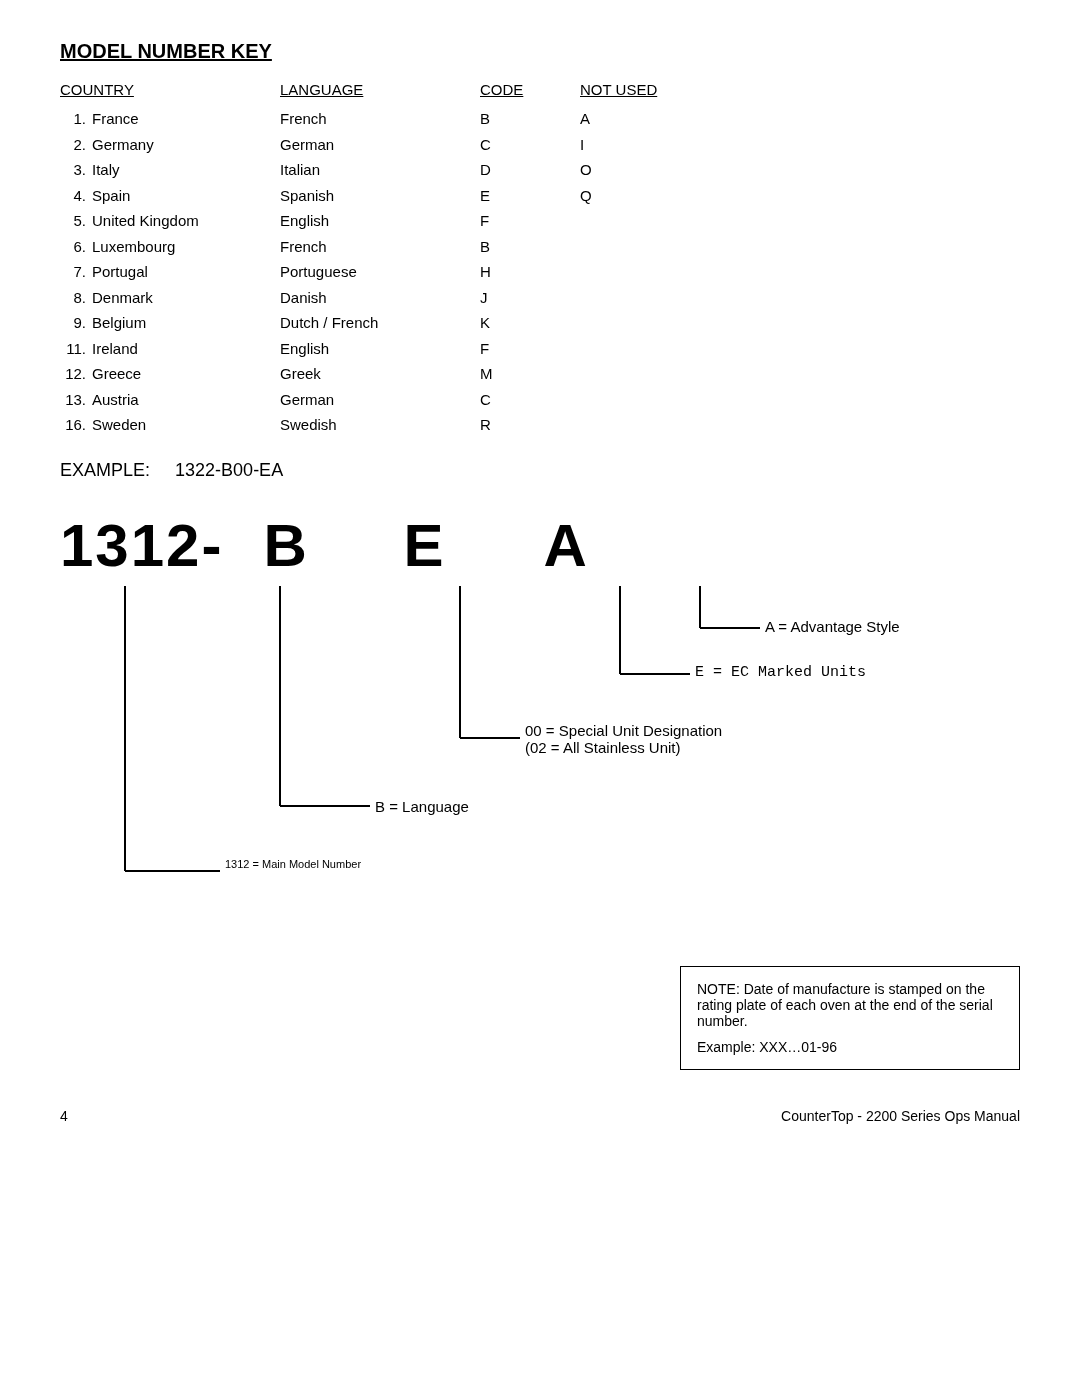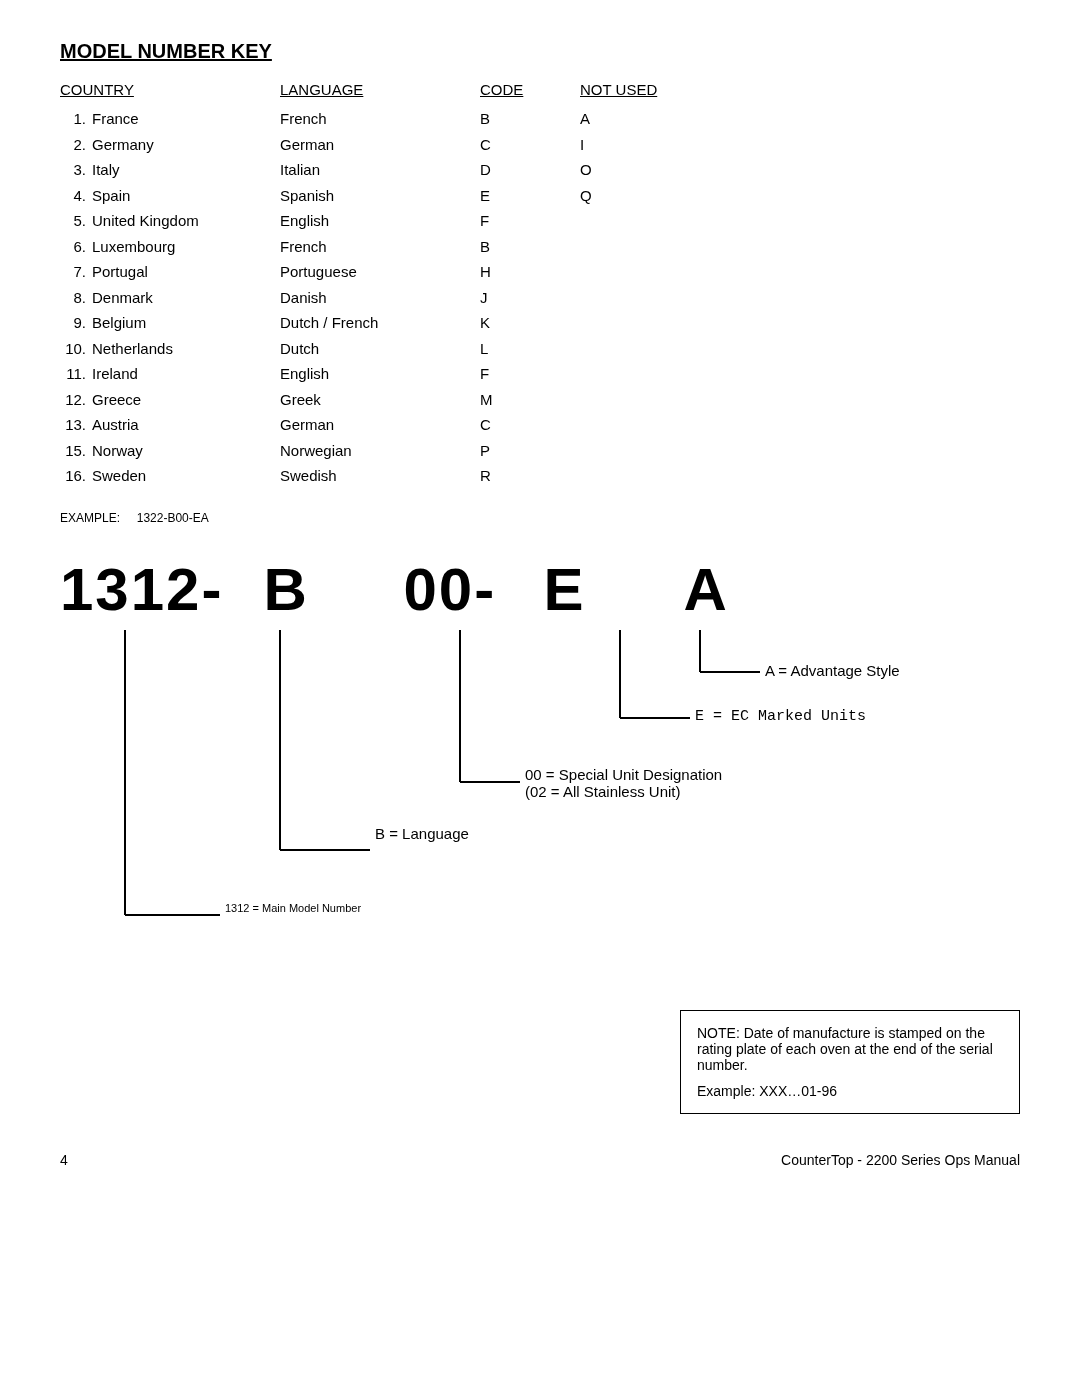--- a/index.html
+++ b/index.html
@@ -32,21 +32,21 @@
       line-height: 1.7;
     }
     .data-country { width: 220px; }
     .data-language { width: 200px; }
     .data-code { width: 100px; }
     .data-notused { width: 120px; }
     .num-col { width: 32px; display: inline-block; text-align: right; padding-right: 6px; }
     .example-line {
       margin-top: 22px;
       margin-bottom: 30px;
-      font-size: 12px;
+      font-size: 18px;
     }
     .note-box {
       border: 1px solid #000;
       padding: 14px 16px;
       font-size: 14px;
       width: 340px;
       margin-left: auto;
       margin-right: 0;
       margin-top: 20px;
     }
@@ -137,67 +137,54 @@
       <div class="data-code">J</div>
       <div class="data-notused"></div>
     </div>
     <div class="table-data-row">
       <div class="data-country"><span class="num-col">9.</span>Belgium</div>
       <div class="data-language">Dutch / French</div>
       <div class="data-code">K</div>
       <div class="data-notused"></div>
     </div>
     <div class="table-data-row">
-      <div class="data-country"><span class="num-col">10.</span>Netherlands</div>
-      <div class="data-language">Dutch</div>
-      <div class="data-code">L</div>
-      <div class="data-notused"></div>
-    </div>
-    <div class="table-data-row">
       <div class="data-country"><span class="num-col">11.</span>Ireland</div>
       <div class="data-language">English</div>
       <div class="data-code">F</div>
       <div class="data-notused"></div>
     </div>
     <div class="table-data-row">
       <div class="data-country"><span class="num-col">12.</span>Greece</div>
       <div class="data-language">Greek</div>
       <div class="data-code">M</div>
       <div class="data-notused"></div>
     </div>
     <div class="table-data-row">
       <div class="data-country"><span class="num-col">13.</span>Austria</div>
       <div class="data-language">German</div>
       <div class="data-code">C</div>
-      <div class="data-notused"></div>
-    </div>
-    <div class="table-data-row">
-      <div class="data-country"><span class="num-col">15.</span>Norway</div>
-      <div class="data-language">Norwegian</div>
-      <div class="data-code">P</div>
       <div class="data-notused"></div>
     </div>
     <div class="table-data-row">
       <div class="data-country"><span class="num-col">16.</span>Sweden</div>
       <div class="data-language">Swedish</div>
       <div class="data-code">R</div>
       <div class="data-notused"></div>
     </div>
   </div>
 
 <div class="example-line">
   <span>EXAMPLE:</span>
   &nbsp;&nbsp;&nbsp;
   <span>1322-B00-EA</span>
 </div>
 
 <div class="model-row">
   <span class="model-part model-1312">1312-</span>
   <span class="model-part model-b">B</span>
-  <span class="model-part model-00">00-</span>
   <span class="model-part model-e">E</span>
   <span class="model-part model-a">A</span>
 </div>
 
 <div style="position:relative; width:940px; height:340px; margin-top:6px; margin-left:30px;">
   <svg width="940" height="340" style="position:absolute;top:0;left:0;">
 
     <line x1="610" y1="0" x2="610" y2="42" stroke="#000" stroke-width="2"></line>
     <line x1="610" y1="42" x2="670" y2="42" stroke="#000" stroke-width="2"></line>
 
@@ -210,21 +197,21 @@
     <line x1="190" y1="0" x2="190" y2="220" stroke="#000" stroke-width="2"></line>
     <line x1="190" y1="220" x2="280" y2="220" stroke="#000" stroke-width="2"></line>
 
     <line x1="35" y1="0" x2="35" y2="285" stroke="#000" stroke-width="2"></line>
     <line x1="35" y1="285" x2="130" y2="285" stroke="#000" stroke-width="2"></line>
   </svg>
 
   <div style="position:absolute; top:32px; left:675px; font-size:15px;">A = Advantage Style</div>
   <div style="position:absolute; top:78px; left:605px; font-size:15px;font-family:Liberation Mono, monospace;">E = EC Marked Units</div>
   <div style="position:absolute; top:136px; left:435px; font-size:15px;">00 = Special Unit Designation<br>(02 = All Stainless Unit)</div>
-  <div style="position:absolute; top:195px; left:285px; font-size:15px;text-align:right;">B = Language</div>
+  <div style="position:absolute; top:212px; left:285px; font-size:15px;text-align:right;">B = Language</div>
   <div style="position:absolute; top:272px; left:135px; font-size:11px;">1312 = Main Model Number</div>
 </div>
 
 <div style="display:flex; justify-content:flex-end; margin-top:20px;">
   <div class="note-box">
     <div style="margin-bottom:10px;">NOTE: Date of manufacture is stamped on the rating plate of each oven at the end of the serial number.</div>
     <div>Example:   XXX…01-96</div>
   </div>
 </div>
 

